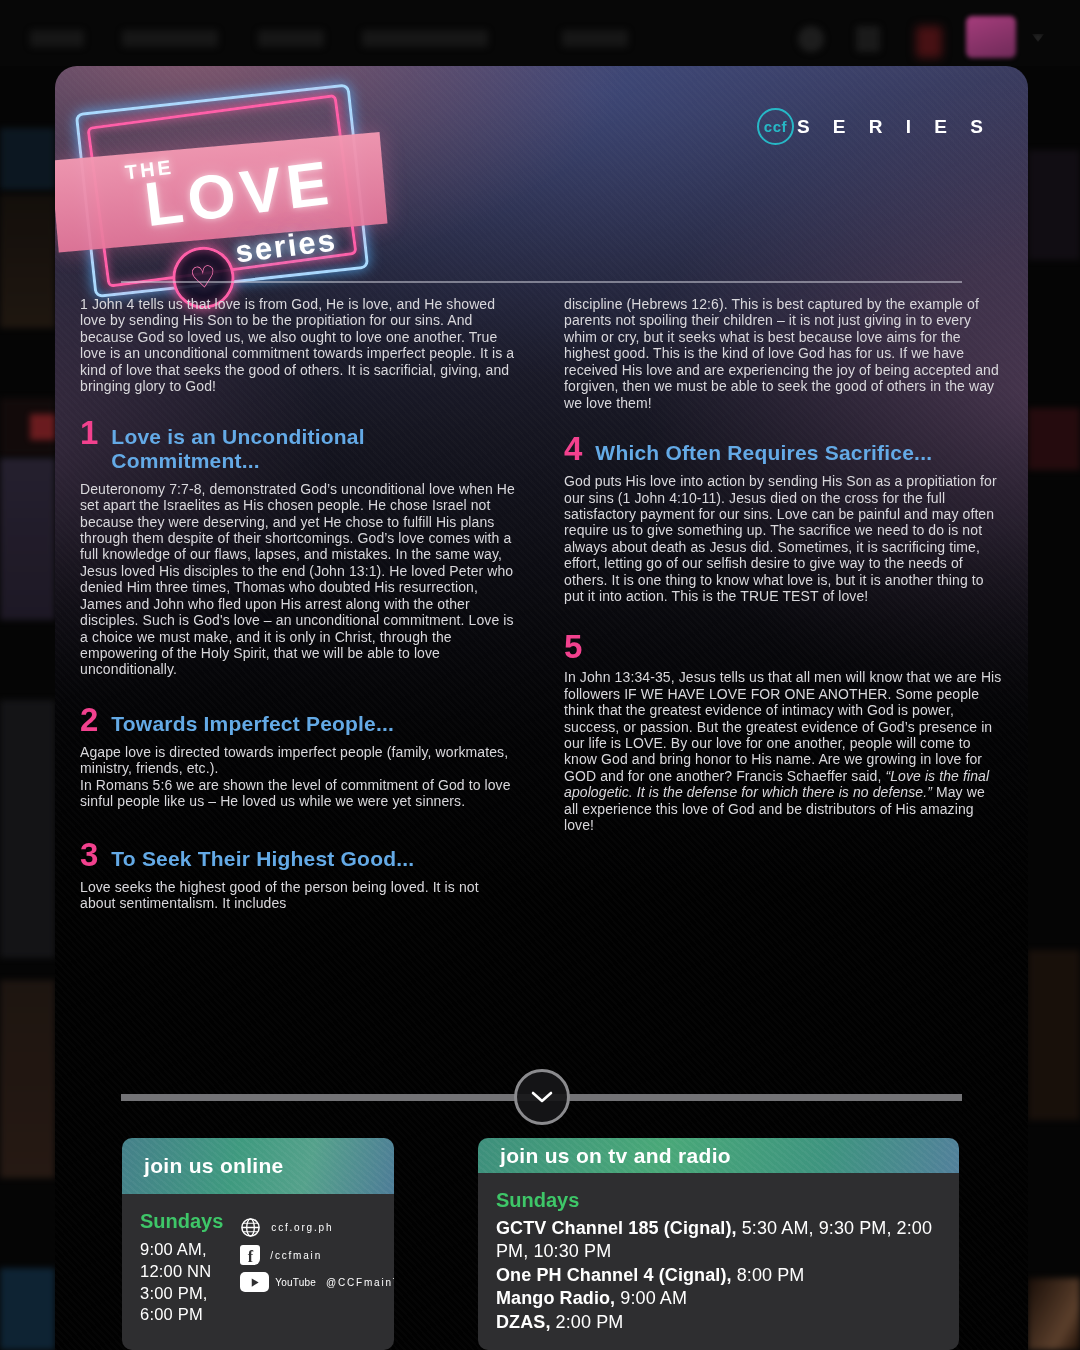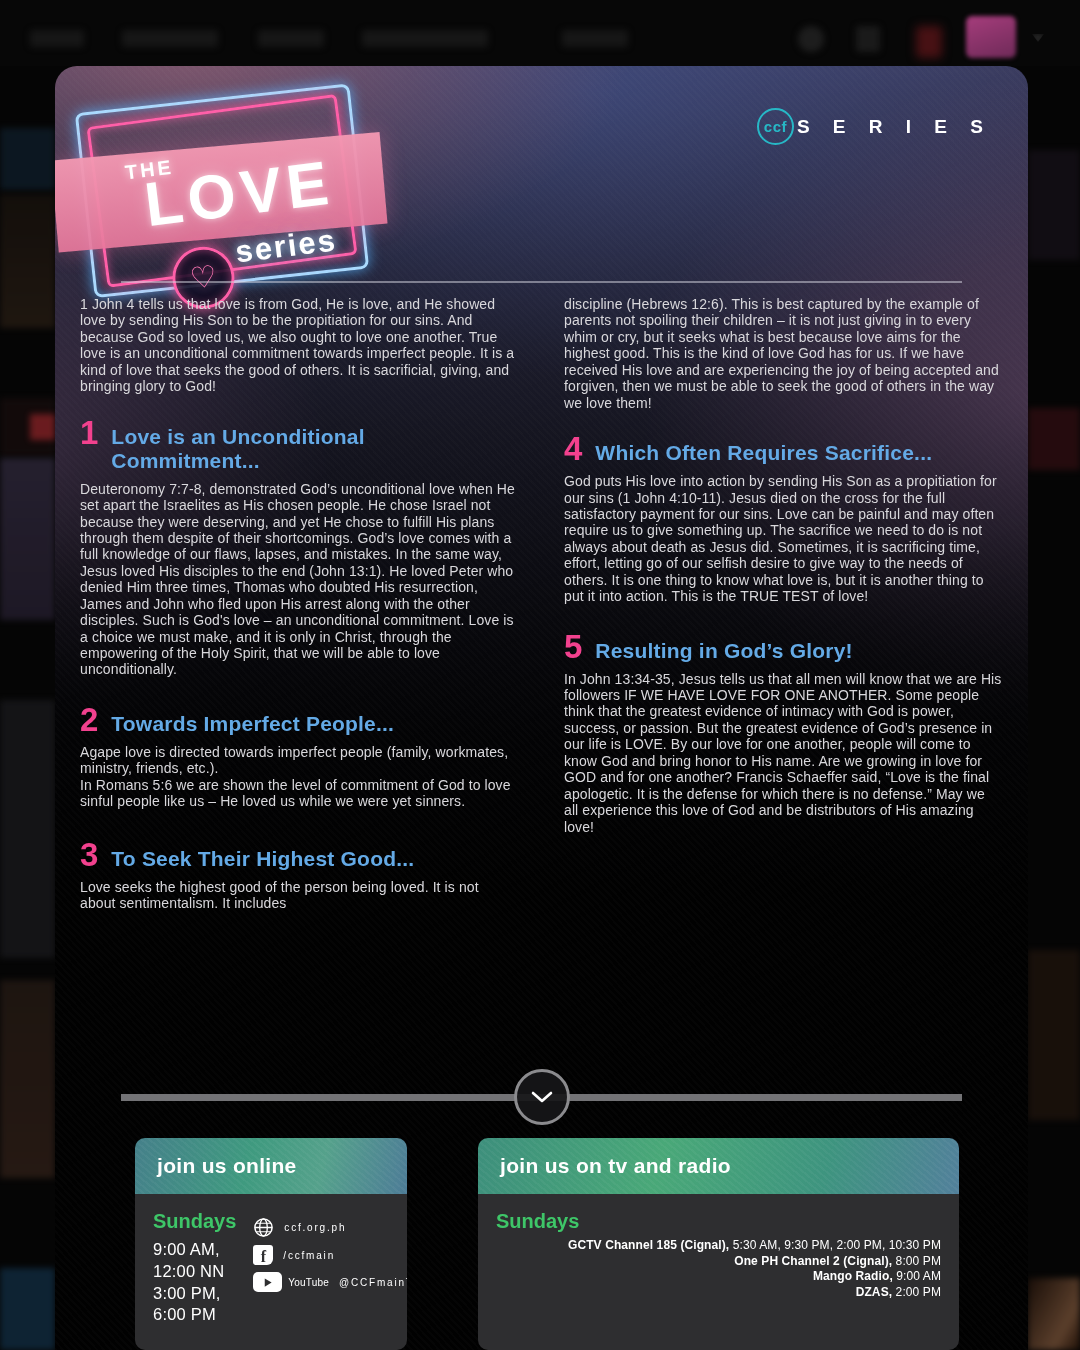--- a/index.html
+++ b/index.html
@@ -64,31 +64,31 @@
   .header-divider { position:absolute; left:66px; right:66px; top:215px; height:2px;
                     background:rgba(215,215,225,.5); }
 
   
   .columns { position:absolute; left:25px; top:230px; width:922px; display:flex; gap:46px; }
   .col { width:438px; }
   .para { color:#d9d8dc; font-size:14px; line-height:1.175; letter-spacing:.1px; white-space:pre-line; }
   .sec-head { display:flex; align-items:baseline; gap:13px; margin:23px 0 8px 0; }
   .sec-num { color:#f2418e; font-size:33px; font-weight:800; line-height:.9; }
   .sec-title { color:#64aae6; font-size:21px; font-weight:700; letter-spacing:.2px; }
-  .quote-i { }
+  .quote-i { font-style:italic; }
 
   
   .scroll-line { position:absolute; left:66px; right:66px; top:1028px; height:7px; background:#737376; }
   .scroll-btn { position:absolute; left:459px; top:1003px; width:56px; height:56px; border-radius:50%;
                 border:3px solid #8b8b8e; background:rgba(22,22,24,.92);
                 display:flex; align-items:center; justify-content:center; cursor:pointer; }
 
   
   .fcard { position:absolute; top:1072px; border-radius:10px; overflow:hidden; display:flex; flex-direction:column; height:212px; }
-  .fcard-online { left:80px; width:272px; }
+  .fcard-online { left:67px; width:272px; }
   .fcard-tv { left:423px; width:481px; }
   .fhead { height:56px; display:flex; align-items:center; padding-left:22px;
            color:#fff; font-size:21px; font-weight:700; letter-spacing:.3px; }
   .fhead-online { background:
       repeating-linear-gradient(40deg, rgba(255,255,255,.04) 0 2px, rgba(0,0,0,0) 2px 5px),
       linear-gradient(104deg,#45808a 0%, #3f9a7f 42%, #55a18b 68%, #4d7c97 100%); }
   .fhead-tv { background:
       repeating-linear-gradient(40deg, rgba(255,255,255,.04) 0 2px, rgba(0,0,0,0) 2px 5px),
       linear-gradient(104deg,#3d8f7c 0%, #49a878 38%, #3e947f 72%, #52809b 100%); }
   .fbody { background:#2e2e30; flex:1; padding:16px 18px; }
@@ -96,21 +96,21 @@
   .times { color:#fff; font-size:16.5px; line-height:1.32; margin-top:6px; letter-spacing:.2px; }
   .online-flex { display:flex; gap:17px; }
   .online-left { width:154px; }
   .link-row { display:flex; align-items:center; gap:10px; margin:7px 0; cursor:pointer; }
   .link-label { color:#fff; font-size:10px; font-weight:500; letter-spacing:1.8px; }
   .fb-box { width:20px; height:20px; background:#fff; border-radius:3px 3px 6px 3px; color:#2e2e30;
             font-weight:700; font-size:16px; display:flex; align-items:flex-end; justify-content:center;
             font-family:"Liberation Serif", serif; line-height:1; padding-bottom:0px; }
   .yt-box { width:29px; height:20px; background:#fff; border-radius:5px; display:flex; align-items:center; justify-content:center; }
   .yt-word { color:#fff; font-size:10px; font-weight:400; letter-spacing:.2px; margin-left:-4px; }
-  .sched { color:#fff; font-size:12px; line-height:1.3; margin-top:5px; letter-spacing:.1px;text-align:right; }
+  .sched { color:#fff; font-size:18px; line-height:1.3; margin-top:5px; letter-spacing:.1px; }
   .sched b { font-weight:700; }
 </style>
 </head>
 <body>
 
 <div class="stage">
 
   <div class="edge-thumb" style="left:0;top:128px;width:55px;height:62px;background:#0e1b26;"></div>
   <div class="edge-thumb" style="left:0;top:194px;width:55px;height:134px;background:linear-gradient(180deg,#16110d,#241a12);"></div>
   <div class="edge-thumb" style="left:0;top:398px;width:55px;height:58px;background:#150c0c;"></div>
@@ -187,21 +187,20 @@
         <p class="para">discipline (Hebrews 12:6). This is best captured by the example of parents not spoiling their children – it is not just giving in to every whim or cry, but it seeks what is best because love aims for the highest good. This is the kind of love God has for us. If we have received His love and are experiencing the joy of being accepted and forgiven, then we must be able to seek the good of others in the way we love them!</p>
 
         <div class="sec-head">
           <span class="sec-num">4</span>
           <span class="sec-title">Which Often Requires Sacrifice...</span>
         </div>
         <p class="para">God puts His love into action by sending His Son as a propitiation for our sins (1 John 4:10-11). Jesus died on the cross for the full satisfactory payment for our sins. Love can be painful and may often require us to give something up. The sacrifice we need to do is not always about death as Jesus did. Sometimes, it is sacrificing time, effort, letting go of our selfish desire to give way to the needs of others. It is one thing to know what love is, but it is another thing to put it into action. This is the TRUE TEST of love!</p>
 
         <div class="sec-head" style="margin-top:27px;">
           <span class="sec-num">5</span>
-          <span class="sec-title">Resulting in God’s Glory!</span>
         </div>
         <p class="para"><span>In John 13:34-35, Jesus tells us that all men will know that we are His followers IF WE HAVE LOVE FOR ONE ANOTHER. Some people think that the greatest evidence of intimacy with God is power, success, or passion. But the greatest evidence of God’s presence in our life is LOVE. By our love for one another, people will come to know God and bring honor to His name. Are we growing in love for GOD and for one another? Francis Schaeffer said, </span><span class="quote-i">“Love is the final apologetic. It is the defense for which there is no defense.”</span><span> May we all experience this love of God and be distributors of His amazing love!</span></p>
       </div>
     </div>
 
     <div class="scroll-line"></div>
     <div class="scroll-btn">
       <svg width="22" height="12" viewBox="0 0 22 12">
         <polyline points="2,2 11,10 20,2" fill="none" stroke="#ffffff" stroke-width="2.6" stroke-linecap="round" stroke-linejoin="round"></polyline>
       </svg>
@@ -241,20 +240,20 @@
           </div>
         </div>
       </div>
     </div>
 
     <div class="fcard fcard-tv">
       <div class="fhead fhead-tv">join us on tv and radio</div>
       <div class="fbody">
         <div class="green-day">Sundays</div>
         <div class="sched"><b>GCTV Channel 185 (Cignal),</b><span> 5:30 AM, 9:30 PM, 2:00 PM, 10:30 PM</span></div>
-        <div class="sched" style="margin-top:0;"><b>One PH Channel 2 (Cignal),</b><span> 8:00 PM</span></div>
+        <div class="sched" style="margin-top:0;"><b>One PH Channel 4 (Cignal),</b><span> 8:00 PM</span></div>
         <div class="sched" style="margin-top:0;"><b>Mango Radio,</b><span> 9:00 AM</span></div>
         <div class="sched" style="margin-top:0;"><b>DZAS,</b><span> 2:00 PM</span></div>
       </div>
     </div>
 
   </div>
 </div>
 
 </body></html>

